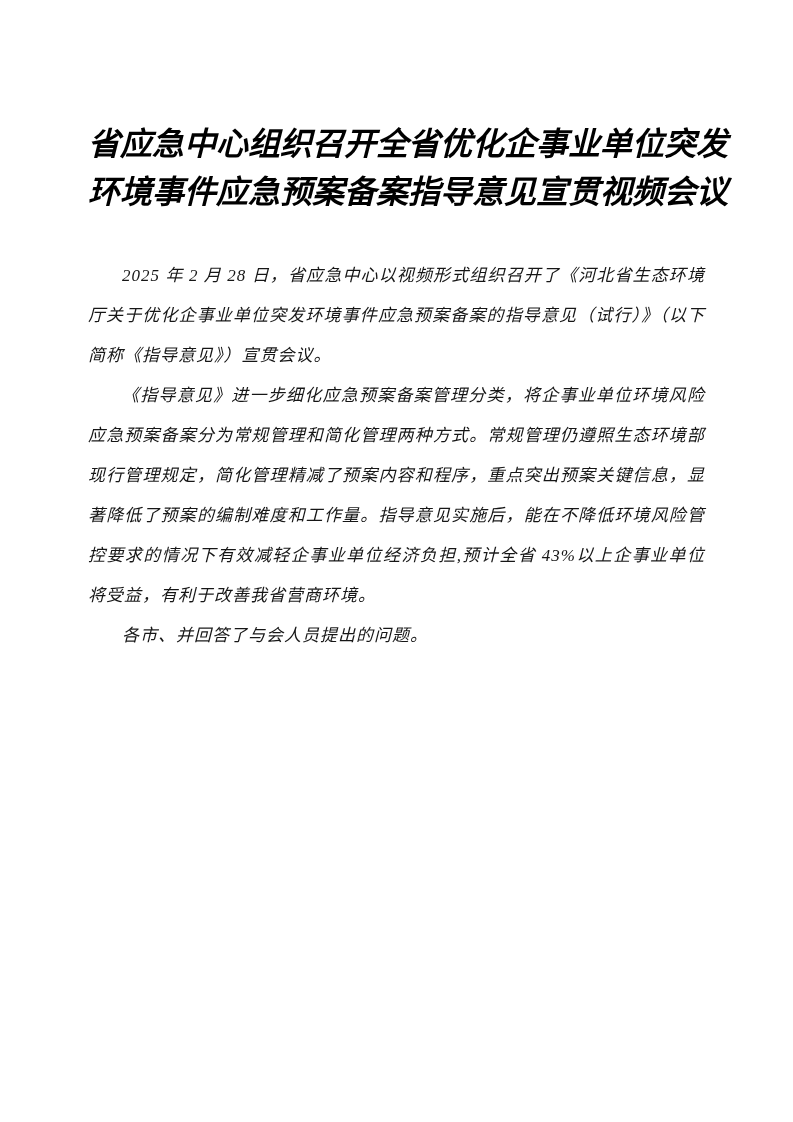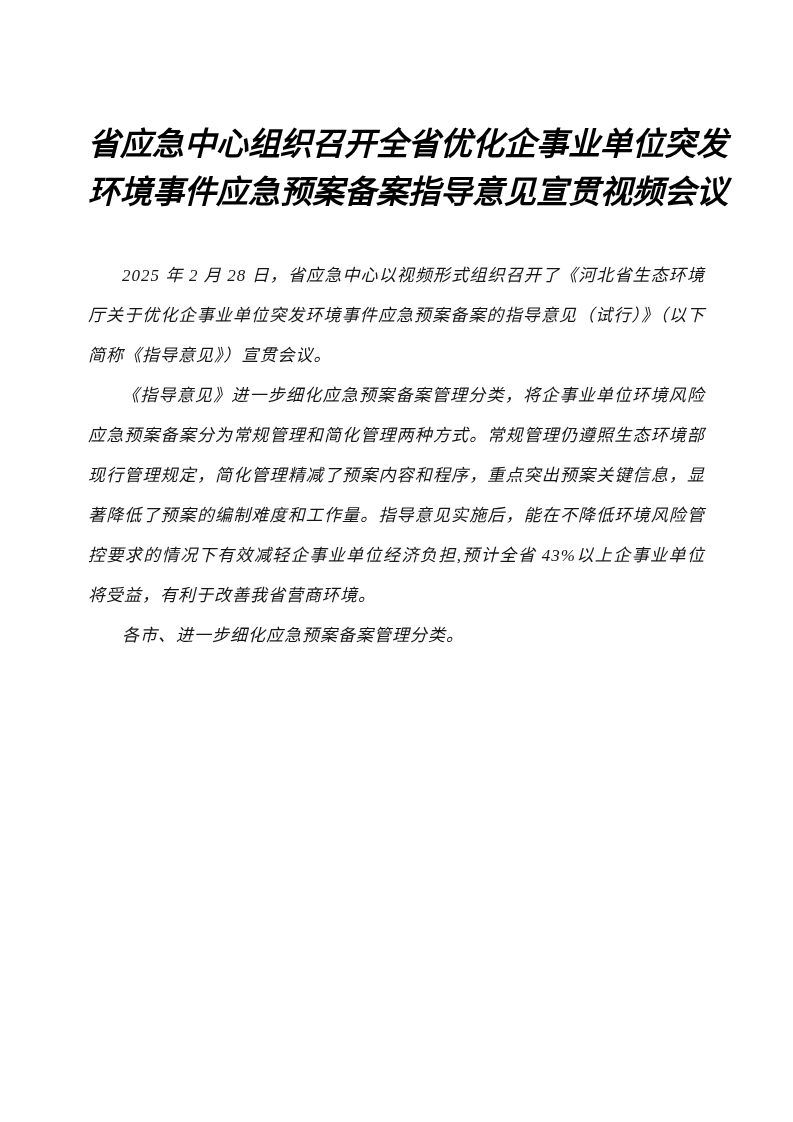--- a/index.html
+++ b/index.html
@@ -51,15 +51,15 @@
 
 <div class="page">
   <h1 class="doc-title">
     <span class="title-line">省应急中心组织召开全省优化企事业单位突发</span>
     <span class="title-line">环境事件应急预案备案指导意见宣贯视频会议</span>
   </h1>
 
   <div class="doc-body">
     <p>2025 年 2 月 28 日，省应急中心以视频形式组织召开了《河北省生态环境厅关于优化企事业单位突发环境事件应急预案备案的指导意见（试行）》（以下简称《指导意见》）宣贯会议。</p>
     <p>《指导意见》进一步细化应急预案备案管理分类，将企事业单位环境风险应急预案备案分为常规管理和简化管理两种方式。常规管理仍遵照生态环境部现行管理规定，简化管理精减了预案内容和程序，重点突出预案关键信息，显著降低了预案的编制难度和工作量。指导意见实施后，能在不降低环境风险管控要求的情况下有效减轻企事业单位经济负担,预计全省 43%以上企事业单位将受益，有利于改善我省营商环境。</p>
-    <p>各市、进一步细化应急预案备案管理分类。</p>
+    <p>各市、并回答了与会人员提出的问题。</p>
   </div>
 </div>
 
 </body></html>

